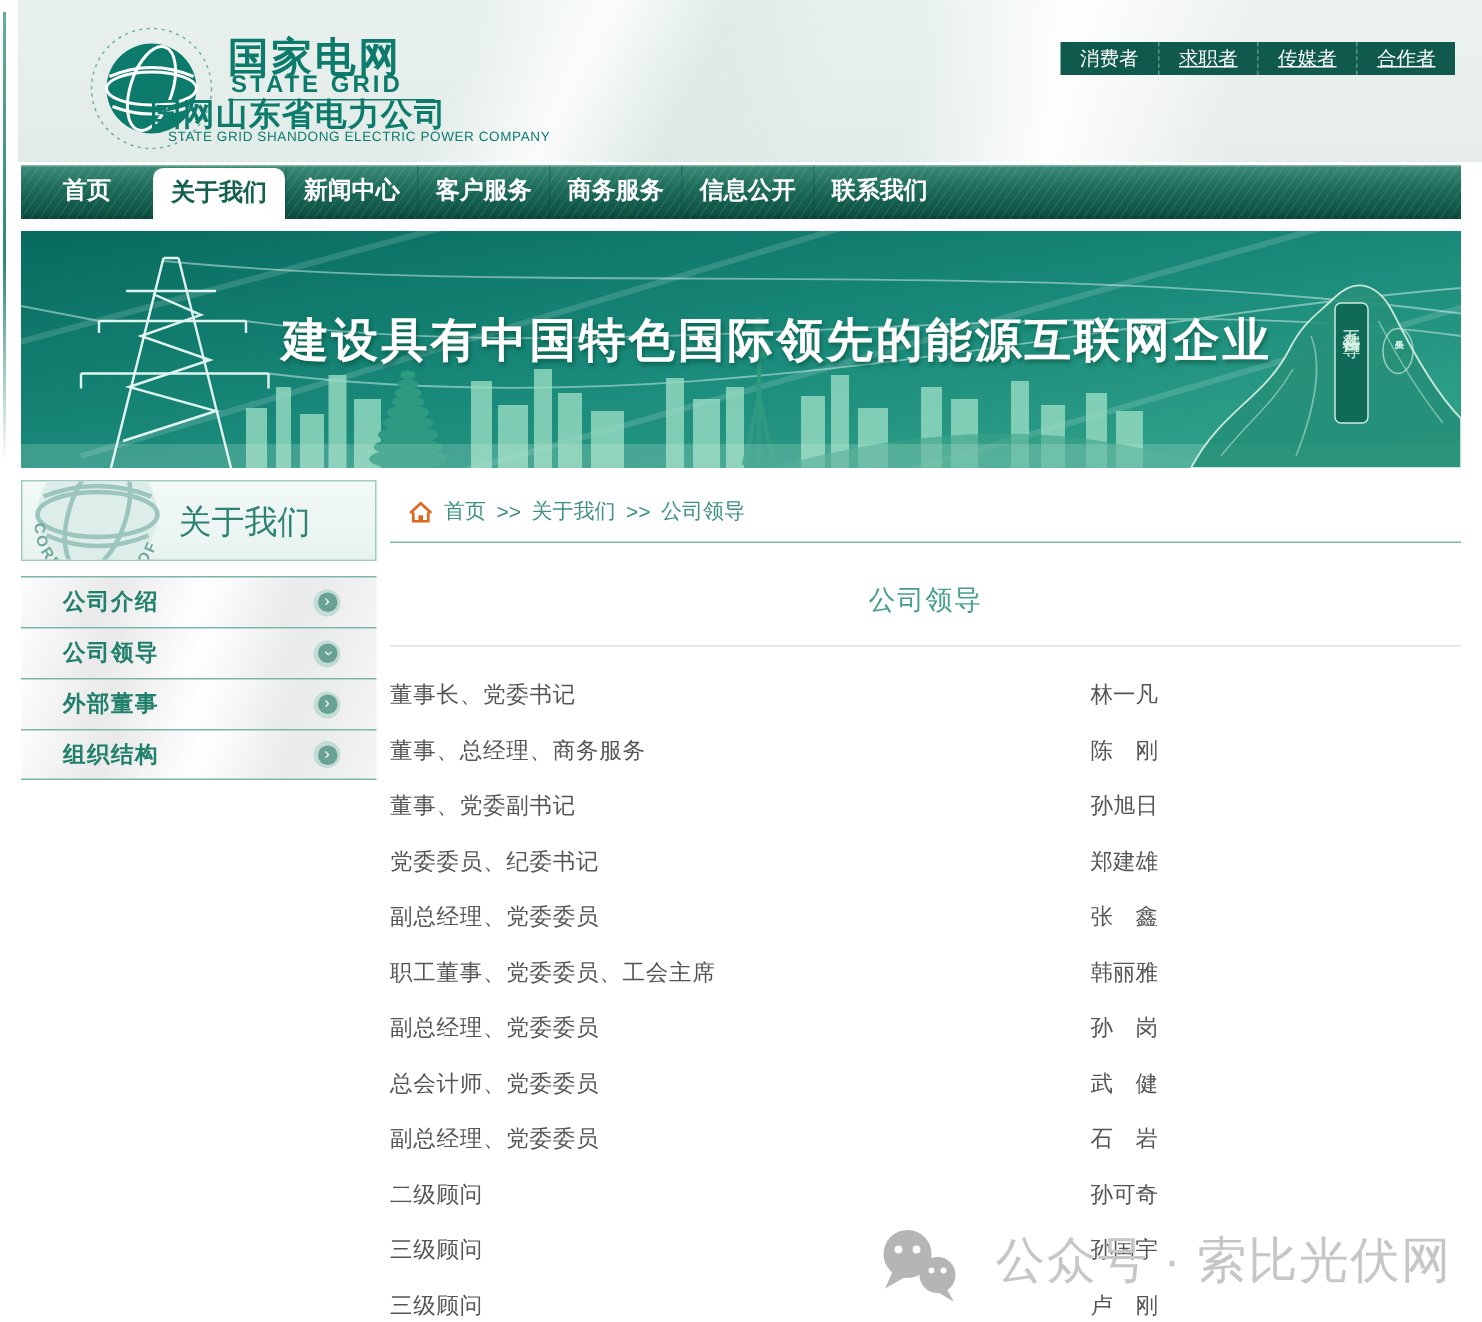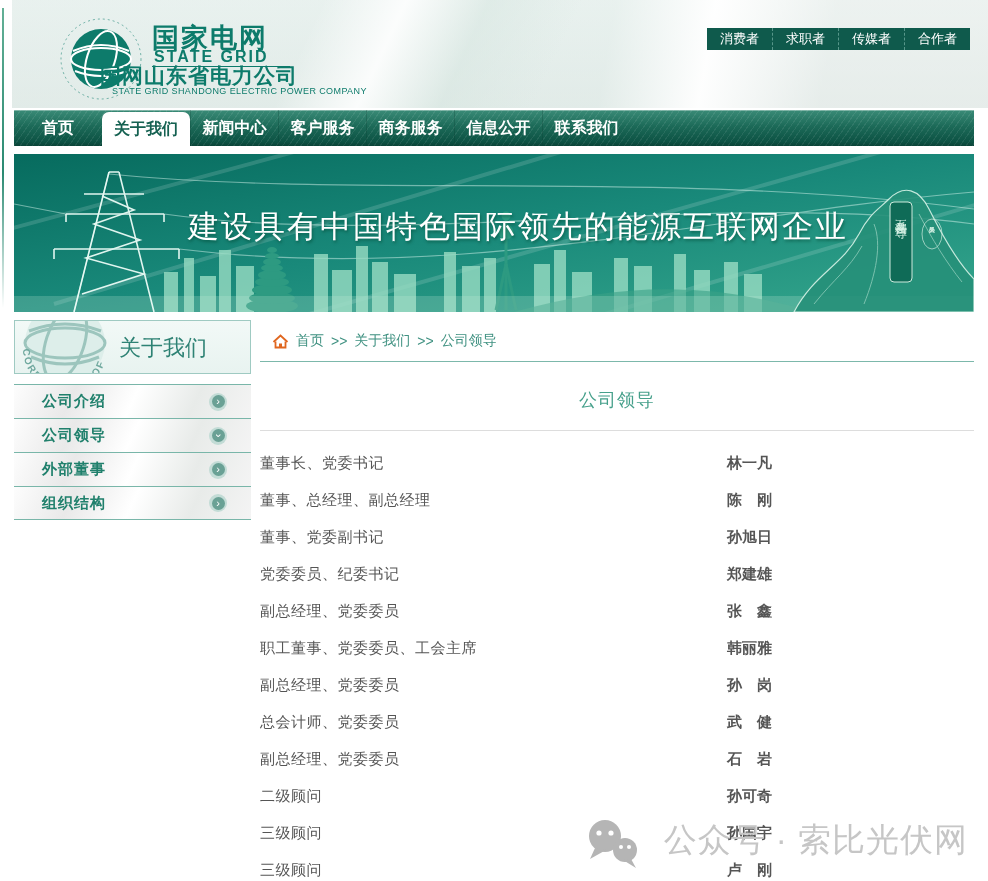--- a/index.html
+++ b/index.html
@@ -20,39 +20,39 @@
   .logo-cn { position:absolute; left:140px; top:20px; font-size:27px; font-weight:bold; color:#0d7b6b; letter-spacing:2px; }
   .logo-en { position:absolute; left:142px; top:48px; font-size:16px; font-weight:bold; color:#0d7b6b;
     font-family:Liberation Sans, sans-serif; letter-spacing:2px; }
   .logo-divider { position:absolute; left:140px; top:66px; width:138px; height:1px; background:#0d7b6b; }
   .company-cn { position:absolute; left:88px; top:62px; font-size:21px; font-weight:bold; color:#0d7b6b; letter-spacing:1px; }
   .company-en { position:absolute; left:100px; top:86px; font-size:9px; font-weight:normal; color:#0d7b6b; letter-spacing:.4px; }
 
   .audience-bar { position:absolute; top:28px; right:30px; height:22px; display:flex;
     background:#0f5a4c; align-items:center; }
   .audience-bar a { color:#fff; font-size:13px; padding:0 13px; line-height:22px; text-decoration:none; }
-  .audience-bar a + a { border-left:1px dashed #57978a; }
+  .audience-bar a + a { border-left:1px dashed #57978a;text-decoration:underline; }
 
   
   .nav { position:relative; margin:2px 14px 0; width:960px; height:36px;
     background:
       repeating-linear-gradient(125deg, rgba(255,255,255,.08) 0 1px, transparent 1px 5px),
       linear-gradient(180deg,#3a8b77 0%, #1c6a58 45%, #0d5344 88%, #0a4337 100%);
     box-shadow: inset 0 1px 0 rgba(255,255,255,.35); display:flex; }
   .tab { width:88px; text-align:center; line-height:36px; color:#fff; font-size:16px;
     font-weight:bold; cursor:pointer; position:relative; }
   .tab + .tab { border-left:1px solid rgba(8,60,48,.25); }
   .tab.active { background:#fff; color:#156151; border-radius:7px 7px 0 0;
     height:34px; line-height:34px; margin-top:2px; border-left:none; }
 
   
   .banner { position:relative; margin:8px 14px 0; width:960px; height:158px; overflow:hidden; }
   .banner svg.bg { position:absolute; left:0; top:0; }
   .slogan { position:absolute; left:0; right:0; top:52px; text-align:center;
-    color:#fff; font-size:31px; font-weight:normal; letter-spacing:2px;
+    color:#fff; font-size:31px; font-weight:bold; letter-spacing:2px;
     text-shadow:1px 2px 3px rgba(0,70,50,.55);padding-left:48px; }
 
   
   .content { position:relative; margin:8px 14px 0; width:960px; display:flex; }
   .sidebar { width:237px; flex:0 0 237px; }
   .side-head { position:relative; height:54px; border:1px solid #9fcac2;
     background:linear-gradient(180deg,#f2f9f7,#e8f3f0); overflow:hidden; }
   .side-head .globe-wm { position:absolute; left:-6px; top:-28px; }
   .side-title { position:absolute; left:104px; top:0; line-height:54px; font-size:22px; color:#2e8274; }
   .side-menu { margin-top:10px; }
@@ -73,21 +73,21 @@
     border-bottom:1px solid #7cb8ab; font-size:14px; color:#3f9181; padding-left:12px; }
   .breadcrumb a { color:#3f9181; text-decoration:none; }
   .crumb-sep { color:#3f9181; }
 
   .page-title { text-align:center; font-size:18px; color:#46a08b; margin-top:26px; padding-bottom:18px;
     border-bottom:1px solid #ddd; letter-spacing:1px; }
 
   .leader-list { margin-top:14px; }
   .l-row { position:relative; height:37px; display:flex; align-items:center; font-size:15px; color:#555; }
   .l-pos { letter-spacing:.5px; }
-  .l-name { position:absolute; left:467px;font-weight:bold; }
+  .l-name { position:absolute; left:467px; }
 
   
   .watermark { position:absolute; top:818px; right:20px; display:flex; gap:21px;
     z-index:9; pointer-events:none; }
   .watermark .wm-text { color:#c6c6c6; font-size:33px; letter-spacing:1px; white-space:nowrap; }
 
   .stone-text { writing-mode:vertical-rl; }
 </style>
 </head>
 <body>
@@ -283,21 +283,21 @@
     </div>
 
     <div class="page-title">公司领导</div>
 
     <div class="leader-list">
       <div class="l-row">
         <span class="l-pos">董事长、党委书记</span>
         <span class="l-name">林一凡</span>
       </div>
       <div class="l-row">
-        <span class="l-pos">董事、总经理、副总经理</span>
+        <span class="l-pos">董事、总经理、商务服务</span>
         <span class="l-name">陈　刚</span>
       </div>
       <div class="l-row">
         <span class="l-pos">董事、党委副书记</span>
         <span class="l-name">孙旭日</span>
       </div>
       <div class="l-row">
         <span class="l-pos">党委委员、纪委书记</span>
         <span class="l-name">郑建雄</span>
       </div>

